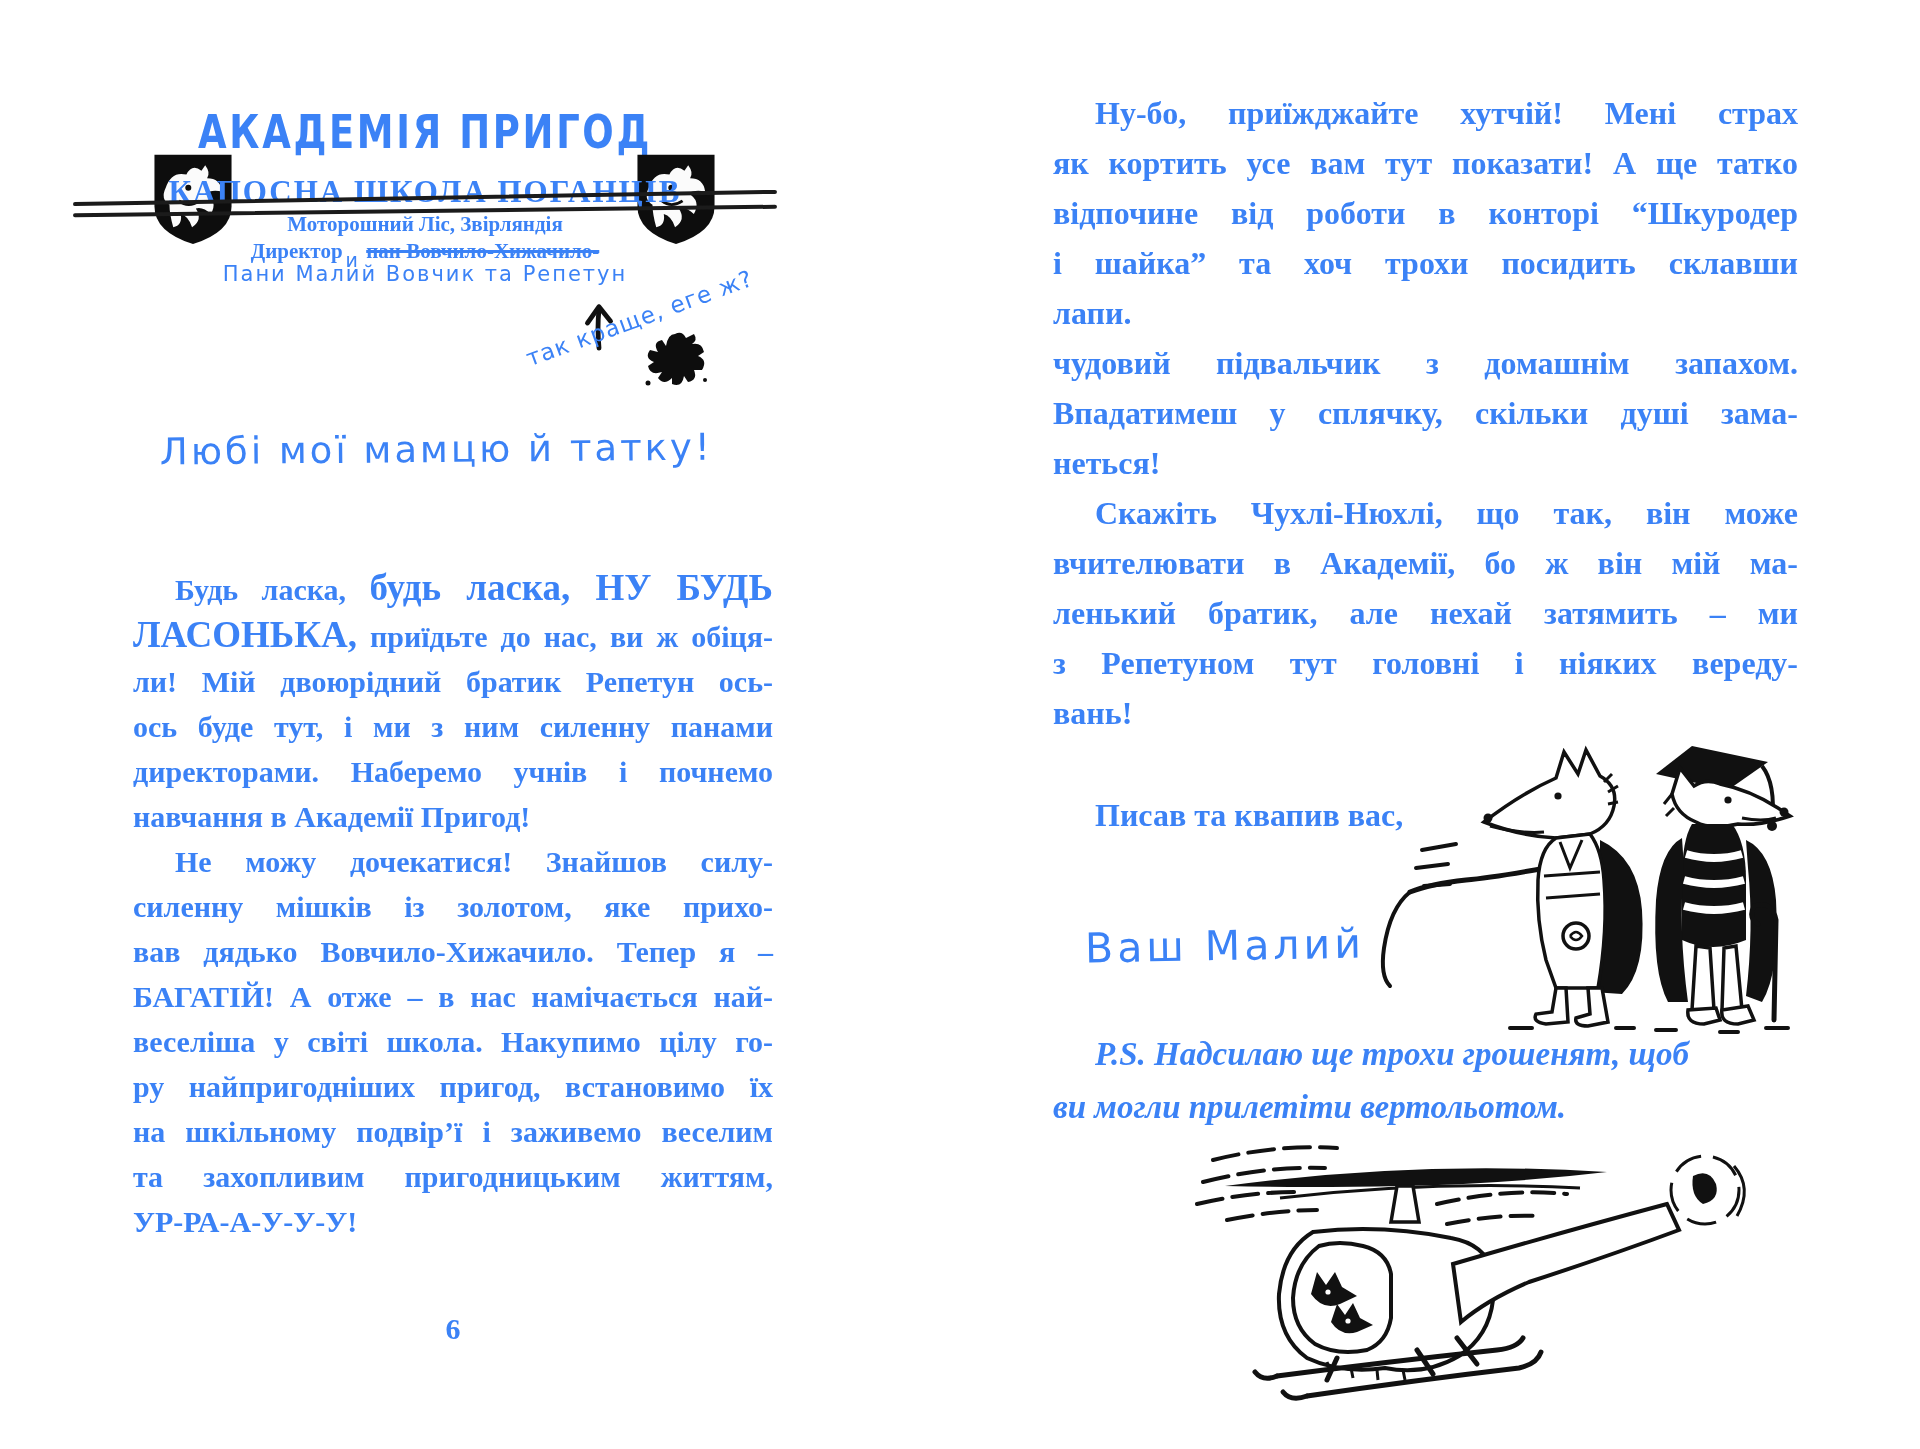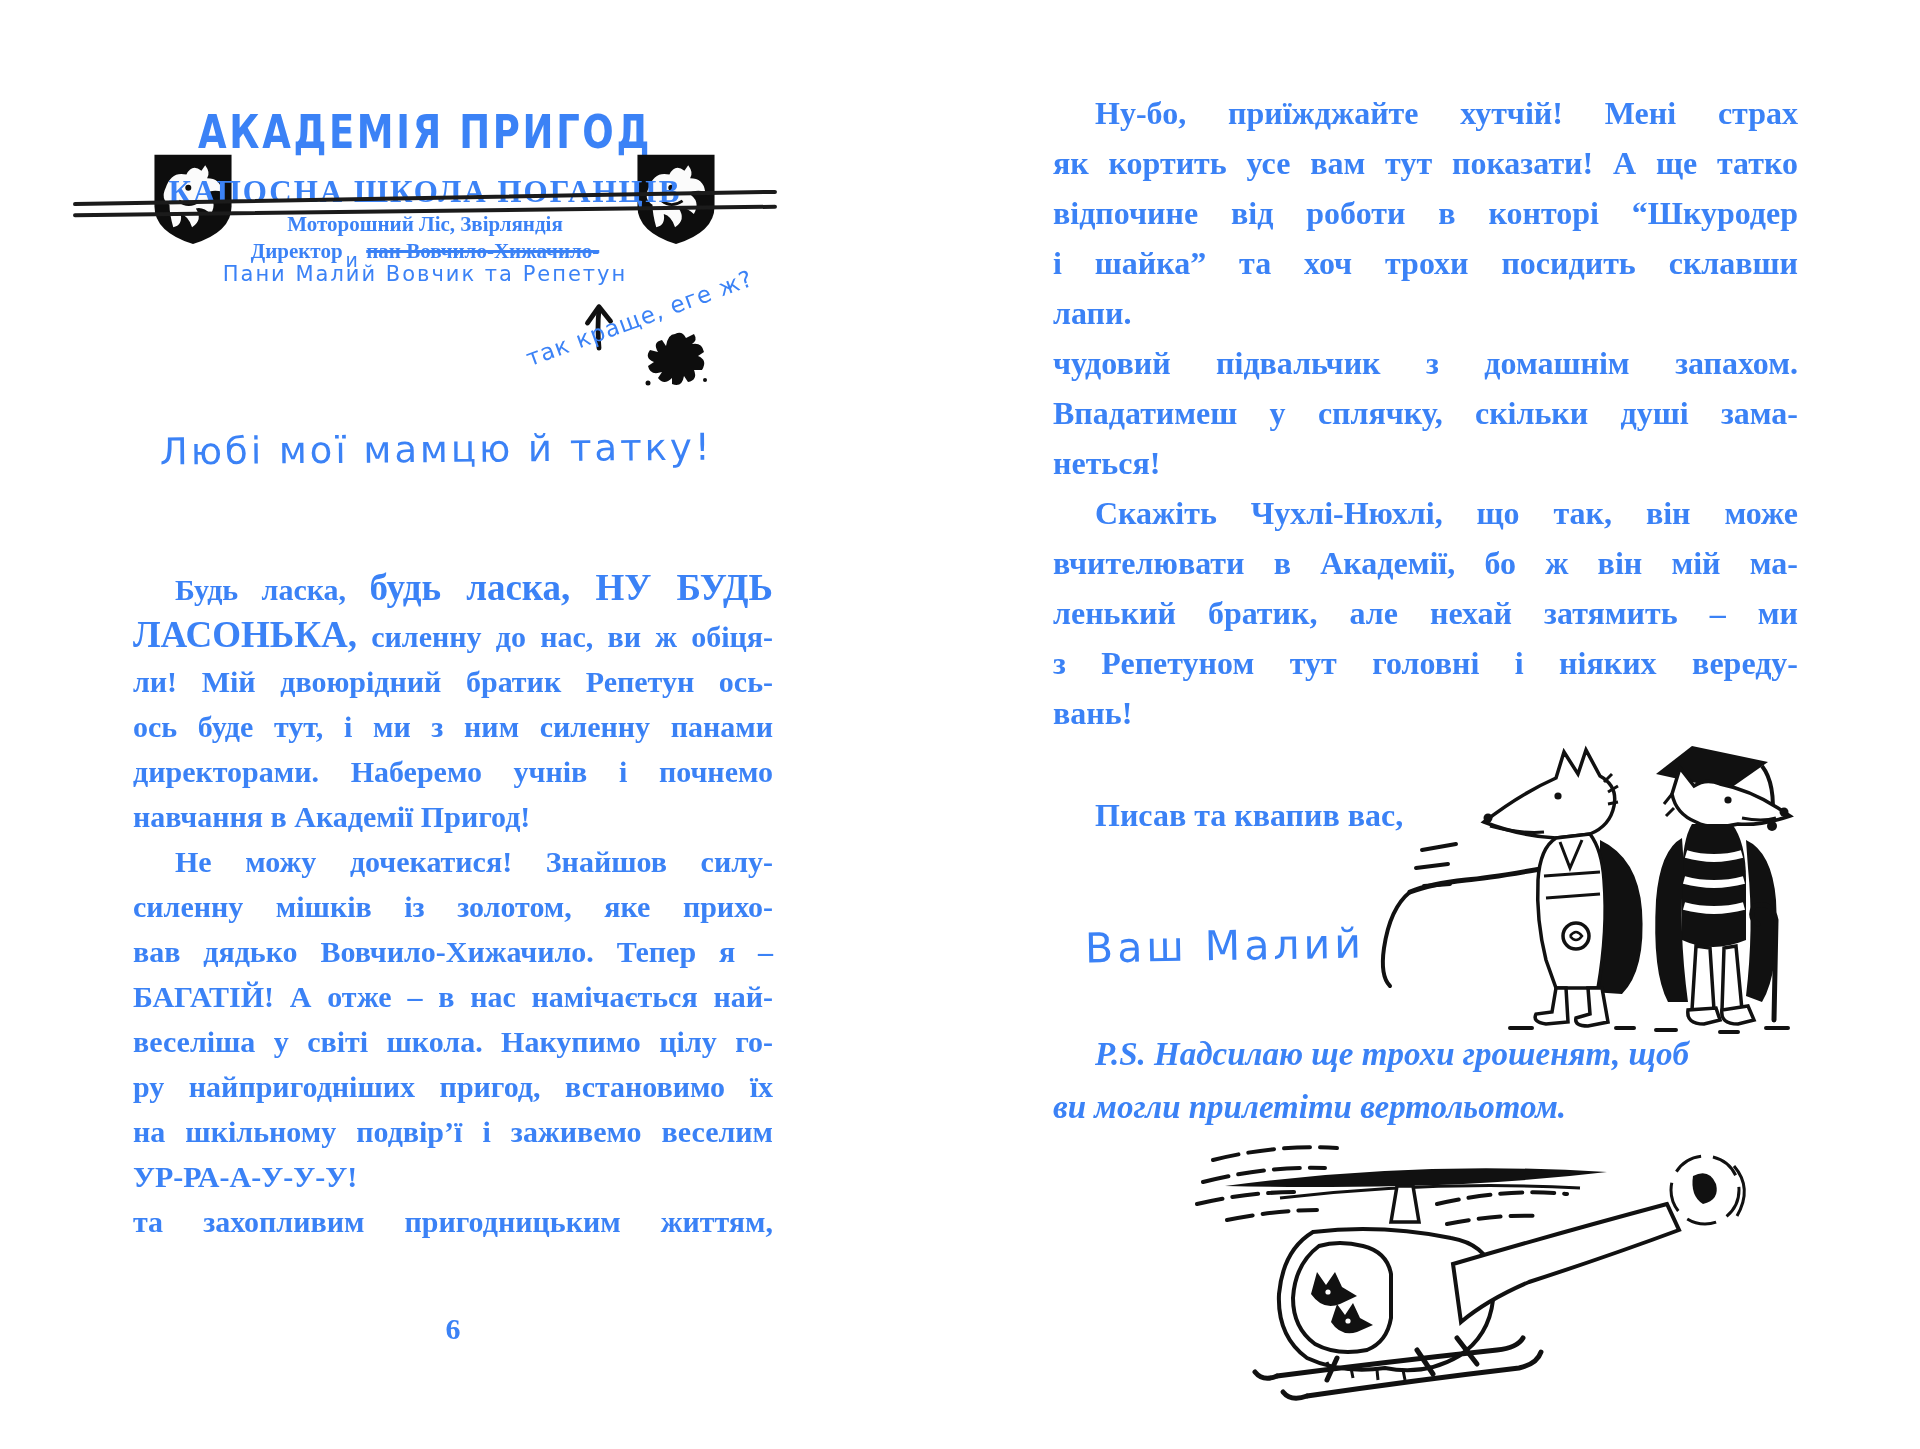--- a/index.html
+++ b/index.html
@@ -111,36 +111,36 @@
         <circle cx="8" cy="55" r="2.5" fill="#0d0d0d"></circle>
         <circle cx="65" cy="52" r="2" fill="#0d0d0d"></circle>
       </svg>
     </header>
 
     <div class="salutation hand">Любі мої мамцю й татку!</div>
 
     <div class="body-text left-body">
         <div class="para">
           <div class="line just ind"><span>Будь ласка, </span><span class="big">будь ласка, НУ БУДЬ</span></div>
-          <div class="line just"><span class="big">ЛАСОНЬКА,</span><span> силенну до нас, ви ж обіця-</span></div>
+          <div class="line just"><span class="big">ЛАСОНЬКА,</span><span> приїдьте до нас, ви ж обіця-</span></div>
           <div class="line just"><span>ли! Мій двоюрідний братик Репетун ось-</span></div>
           <div class="line just"><span>ось буде тут, і ми з ним силенну панами</span></div>
           <div class="line just"><span>директорами. Наберемо учнів і почнемо</span></div>
           <div class="line"><span>навчання в Академії Пригод!</span></div>
         </div>
         <div class="para">
           <div class="line just ind"><span>Не можу дочекатися! Знайшов силу-</span></div>
           <div class="line just"><span>силенну мішків із золотом, яке прихо-</span></div>
           <div class="line just"><span>вав дядько Вовчило-Хижачило. Тепер я –</span></div>
           <div class="line just"><span>БАГАТІЙ! А отже – в нас намічається най-</span></div>
           <div class="line just"><span>веселіша у світі школа. Накупимо цілу го-</span></div>
           <div class="line just"><span>ру найпригодніших пригод, встановимо їх</span></div>
           <div class="line just"><span>на шкільному подвір’ї і заживемо веселим</span></div>
+          <div class="line just"><span>та захопливим пригодницьким життям,</span></div>
           <div class="line"><span>УР-РА-А-У-У-У!</span></div>
-          <div class="line just"><span>та захопливим пригодницьким життям,</span></div>
         </div>
       </div>
 
     <div class="page-num">6</div>
   </section>
 
   <section>
 
     <div class="body-text right-body">
         <div class="para">

